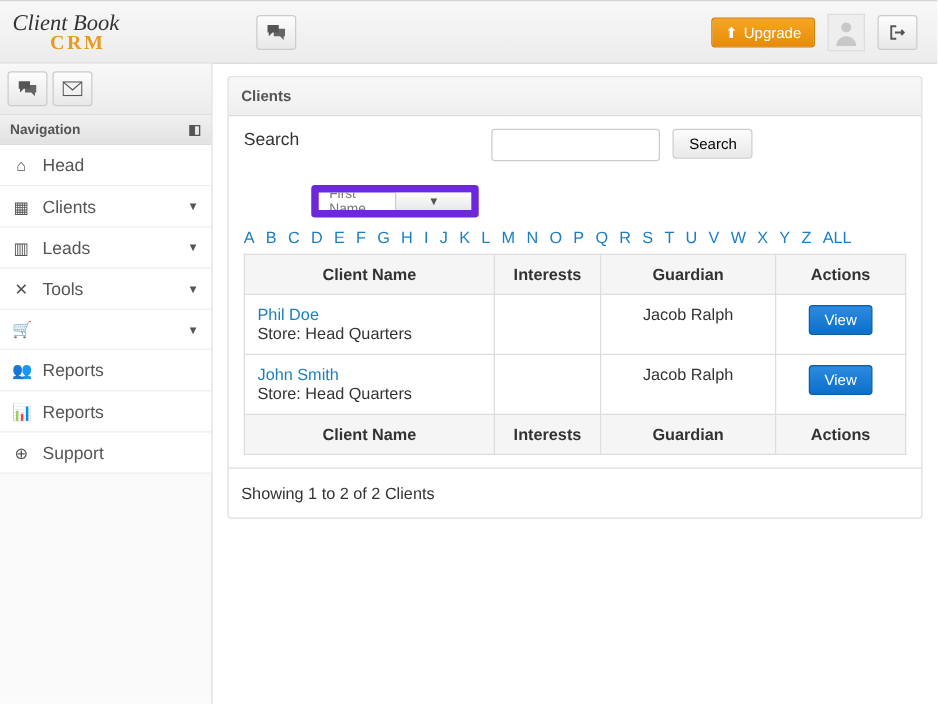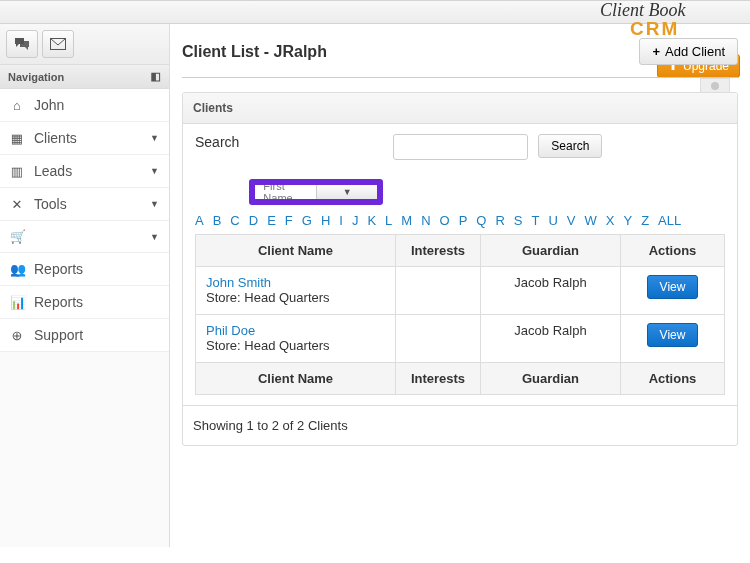--- a/index.html
+++ b/index.html
@@ -1,20 +1,20 @@
 <!DOCTYPE html>
 <html><head>
 <meta charset="utf-8">
 <style>
 * { box-sizing: border-box; margin: 0; padding: 0; }
 body { font-family: "Helvetica Neue", Arial, sans-serif; font-size: 13px; color: #333; background: #fff; width: 750px; height: 563px; overflow: hidden; }
-.topbar { height: 24px; background: linear-gradient(#f8f8f8,#ececec); border-bottom: 1px solid #d4d4d4; display: flex; align-items: flex-end; padding: 0 10px; border-top:1px solid #d4d4d4;flex-direction:column;}
+.topbar { height: 51px; background: linear-gradient(#f8f8f8,#ececec); border-bottom: 1px solid #d4d4d4; display: flex; align-items: center; padding: 0 10px; border-top:1px solid #d4d4d4;}
 .logo { width: 140px; display:flex; flex-direction:column; line-height:1;}
 .logo-top { font-family: cursive; font-style: italic; font-size: 18px; color:#333;}
-.logo-bot { font-family: Liberation Sans, sans-serif; font-weight:bold; font-size:19px; color:#e89b23; letter-spacing:2px; padding-left:30px;}
+.logo-bot { font-family: Liberation Serif, serif; font-weight:bold; font-size:16px; color:#e89b23; letter-spacing:2px; padding-left:30px;}
 .tbtn { width:32px; height:28px; background:linear-gradient(#fdfdfd,#e8e8e8); border:1px solid #ccc; border-radius:3px; display:flex; align-items:center; justify-content:center; margin-right:6px; cursor:pointer;}
 .spacer { flex:1; }
 .upgrade-btn { background:linear-gradient(#f5a623,#e88a0a); color:#fff; border:1px solid #d47e00; border-radius:3px; padding:4px 10px; font-size:12px; display:flex; align-items:center; gap:5px; cursor:pointer;}
 .avatar { width:30px; height:30px; background:#eee; border:1px solid #ddd; margin:0 10px; display:flex; align-items:center; justify-content:center; color:#bbb;}
 .layout { display:flex; height: calc(563px - 40px);}
 .sidebar { width:170px; border-right:1px solid #ddd; background:#fafafa;}
 .side-actions { display:flex; gap:4px; padding:6px; background:linear-gradient(#f8f8f8,#ececec);}
 .sbtn { width:32px; height:28px; background:linear-gradient(#fdfdfd,#e8e8e8); border:1px solid #ccc; border-radius:3px; display:flex; align-items:center; justify-content:center; cursor:pointer; font-size:14px;}
 .nav-header { background:linear-gradient(#f0f0f0,#e2e2e2); padding:5px 8px; font-size:11px; font-weight:bold; color:#555; border-top:1px solid #ddd; border-bottom:1px solid #ddd; display:flex; justify-content:space-between; align-items:center;}
 .nav-list { list-style:none; background:#fff;}
@@ -97,21 +97,21 @@
           </svg>
       </div>
     </div>
     <div class="nav-header">
       <span>Navigation</span>
       <span>◧</span>
     </div>
     <ul class="nav-list">
       <li class="nav-item">
           <span class="icon">⌂</span>
-          <span>John</span>
+          <span>Head</span>
         </li>
       <li class="nav-item">
           <span class="icon">▦</span>
           <span>Clients</span>
           <span class="caret">▼</span>
         </li>
       <li class="nav-item">
           <span class="icon">▥</span>
           <span>Leads</span>
           <span class="caret">▼</span>
@@ -134,27 +134,20 @@
           <span>Reports</span>
         </li>
       <li class="nav-item">
           <span class="icon">⊕</span>
           <span>Support</span>
         </li>
     </ul>
   </div>
 
   <div class="main">
-    <div class="page-header">
-      <span class="page-title">Client List - JRalph</span>
-      <button class="add-btn">
-        <span style="font-weight:bold;">+</span>
-        <span>Add Client</span>
-      </button>
-    </div>
 
     <div class="panel">
       <div class="panel-header">Clients</div>
       <div class="panel-body">
         <div class="search-row">
           <span class="search-label">Search</span>
           <div class="select">
             <span>First Name</span>
             <span class="sel-btn">▼</span>
           </div>
@@ -194,27 +187,27 @@
           <thead>
             <tr>
               <th style="width:200px;">Client Name</th>
               <th style="width:85px;">Interests</th>
               <th style="width:140px;">Guardian</th>
               <th>Actions</th>
             </tr>
           </thead>
           <tbody id="tbody">
               <tr>
-                <td style="height:48px;vertical-align:top;"><a class="client-link">John Smith</a><br><span class="store-line">Store: Head Quarters</span></td>
+                <td style="height:48px;vertical-align:top;"><a class="client-link">Phil Doe</a><br><span class="store-line">Store: Head Quarters</span></td>
                 <td></td>
                 <td class="guardian-cell" style="vertical-align:top;">Jacob Ralph</td>
                 <td class="actions-cell" style="vertical-align:top;"><button class="view-btn">View</button></td>
               </tr>
               <tr>
-                <td style="height:48px;vertical-align:top;"><a class="client-link">Phil Doe</a><br><span class="store-line">Store: Head Quarters</span></td>
+                <td style="height:48px;vertical-align:top;"><a class="client-link">John Smith</a><br><span class="store-line">Store: Head Quarters</span></td>
                 <td></td>
                 <td class="guardian-cell" style="vertical-align:top;">Jacob Ralph</td>
                 <td class="actions-cell" style="vertical-align:top;"><button class="view-btn">View</button></td>
               </tr>
             </tbody>
           <tfoot>
             <tr>
               <th>Client Name</th>
               <th>Interests</th>
               <th>Guardian</th>

